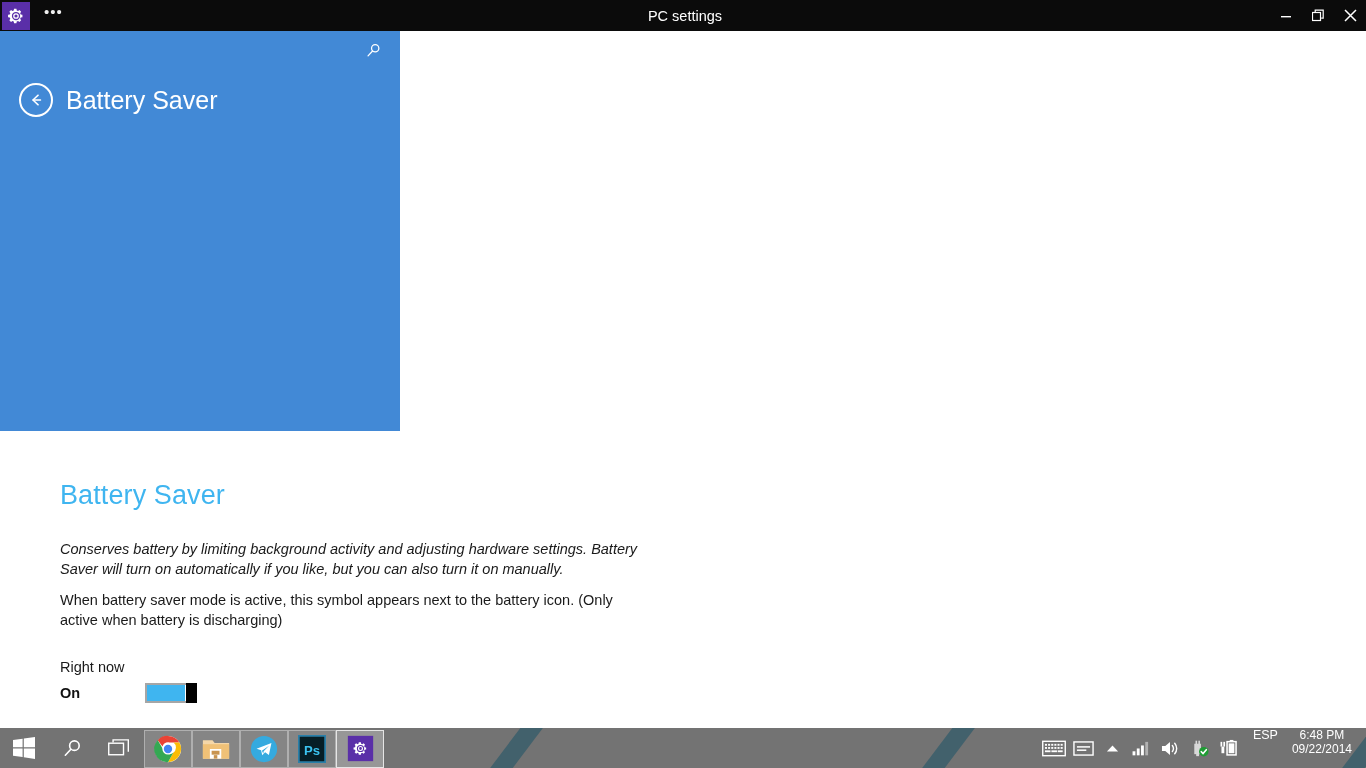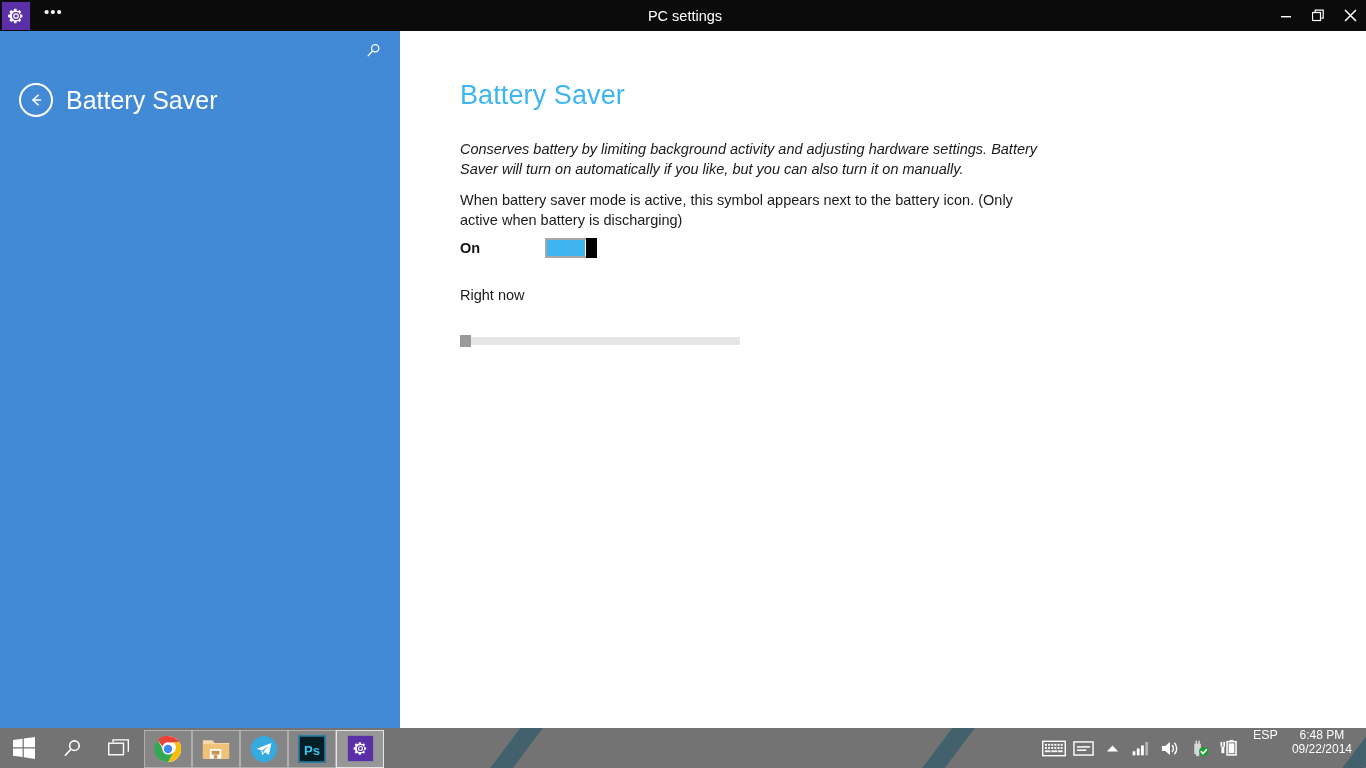--- a/index.html
+++ b/index.html
@@ -69,20 +69,21 @@
     display:flex; align-items:center; justify-content:center;
     color:#ffffff;
     cursor:default;
   }
 
   
   #app-body {
     display:flex;
     height:697px;
     width:100%;
+    flex-direction:column;
   }
 
   
   #sidebar {
     width:400px;
     background:#4289d6;
     position:relative;
     flex:0 0 400px;
   }
   #sidebar-header {
@@ -338,29 +339,29 @@
         </svg>
       </div>
     </div>
 
     <div id="content">
       <div class="section-heading">Battery Saver</div>
 
       <div class="body-text" id="desc-1">Conserves battery by limiting background activity and adjusting hardware settings. Battery Saver will turn on automatically if you like, but you can also turn it on manually.</div>
       <div class="body-text" id="desc-2">When battery saver mode is active, this symbol appears next to the battery icon. (Only active when battery is discharging)</div>
 
+      <div id="right-now-label">Right now</div>
+
       <div id="toggle-row">
         <div id="toggle-state-label">On</div>
         <div id="toggle-switch">
           <div id="toggle-fill"></div>
           <div id="toggle-thumb"></div>
         </div>
       </div>
-
-      <div id="right-now-label">Right now</div>
 
 
 
       <div id="slider-row">
         <div id="slider-track"></div>
         <div id="slider-thumb"></div>
       </div>
     </div>
   </div>
 </div>

